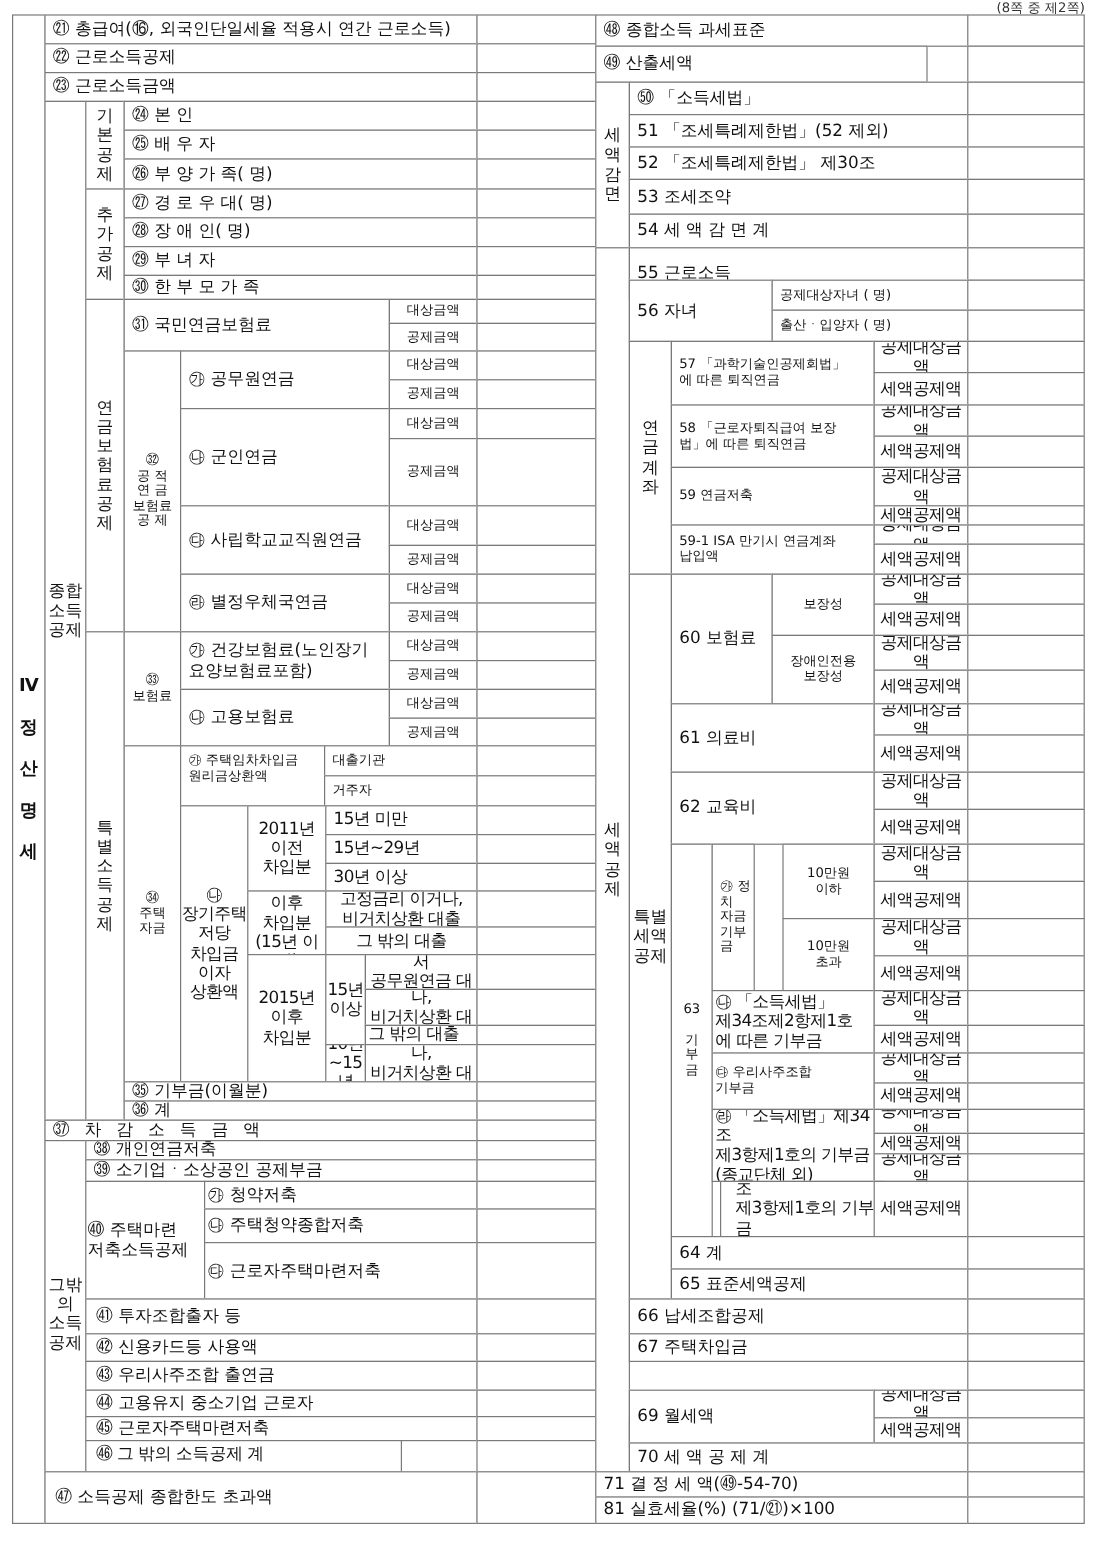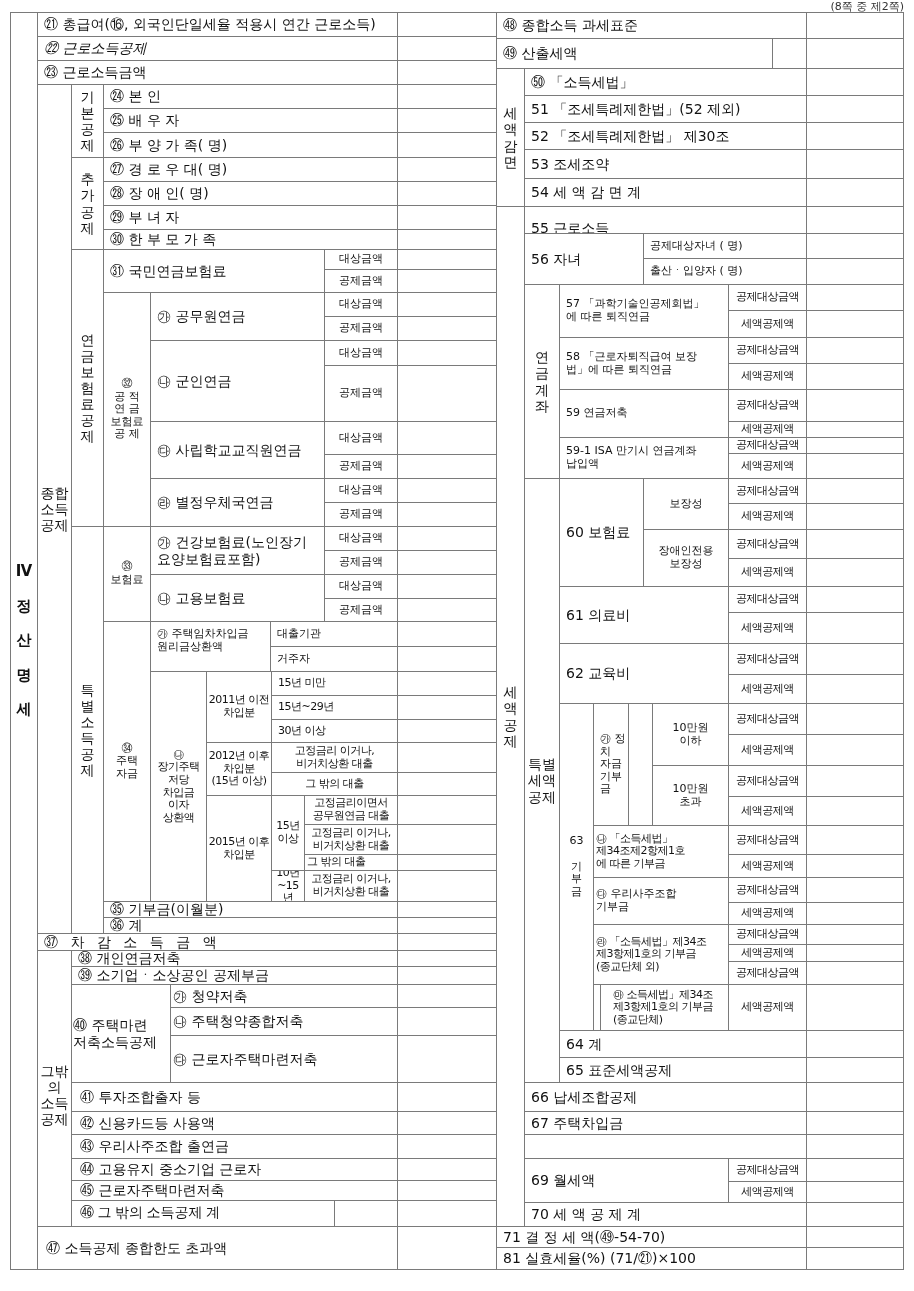--- a/index.html
+++ b/index.html
@@ -1,21 +1,21 @@
 <!DOCTYPE html>
 <html><head>
 <meta charset="utf-8">
 <style>
   html,body{margin:0;padding:0;background:#fff;}
   body{width:914px;height:1291px;position:relative;overflow:hidden;font-family:"DejaVu Sans","Liberation Sans",sans-serif;color:#111;}
   .c{position:absolute;box-sizing:border-box;border:1px solid #7a7a7a;display:flex;align-items:center;font-size:14px;line-height:1.15;background:#fff;overflow:hidden;}
   .l{justify-content:flex-start;padding-left:6px;}
   .ctr{justify-content:center;text-align:center;}
   .sm{font-size:11px;}
-  .xs{font-size:11px;letter-spacing:-0.5px;}
+  .xs{font-size:14px;letter-spacing:-0.5px;}
   .vt{flex-direction:column;justify-content:center;text-align:center;}
   .pg{position:absolute;right:10px;top:-1px;font-size:11px;color:#333;}
   .bold{font-weight:bold;font-size:15px;}
   .wide{letter-spacing:4px;}
   .pre{white-space:pre-line;}
 </style>
 </head>
 <body>
 
 <div class="pg">(8쪽 중 제2쪽)</div>
@@ -25,21 +25,21 @@
 정
 
 산
 
 명
 
 세</div>
 
 <div class="c l" style="left: 37px; top: 12px; width: 361px; height: 25px; white-space: pre-line;">㉑ 총급여(⑯, 외국인단일세율 적용시 연간 근로소득)</div>
 <div class="c" style="left: 397px; top: 12px; width: 100px; height: 25px; white-space: pre-line;"></div>
-<div class="c l" style="left: 37px; top: 36px; width: 361px; height: 25px; white-space: pre-line; font-style: italic;">㉒ 근로소득공제</div>
+<div class="c l" style="left: 37px; top: 36px; width: 361px; height: 25px; white-space: pre-line;">㉒ 근로소득공제</div>
 <div class="c" style="left: 397px; top: 36px; width: 100px; height: 25px; white-space: pre-line;"></div>
 <div class="c l" style="left: 37px; top: 60px; width: 361px; height: 25px; white-space: pre-line;">㉓ 근로소득금액</div>
 <div class="c" style="left: 397px; top: 60px; width: 100px; height: 25px; white-space: pre-line;"></div>
 
 <div class="c vt pre" style="left: 37px; top: 84px; width: 35px; height: 850px; white-space: pre-line;">종합
 소득
 공제</div>
 
 <div class="c vt pre" style="left: 71px; top: 84px; width: 33px; height: 74px; white-space: pre-line;">기
 본

